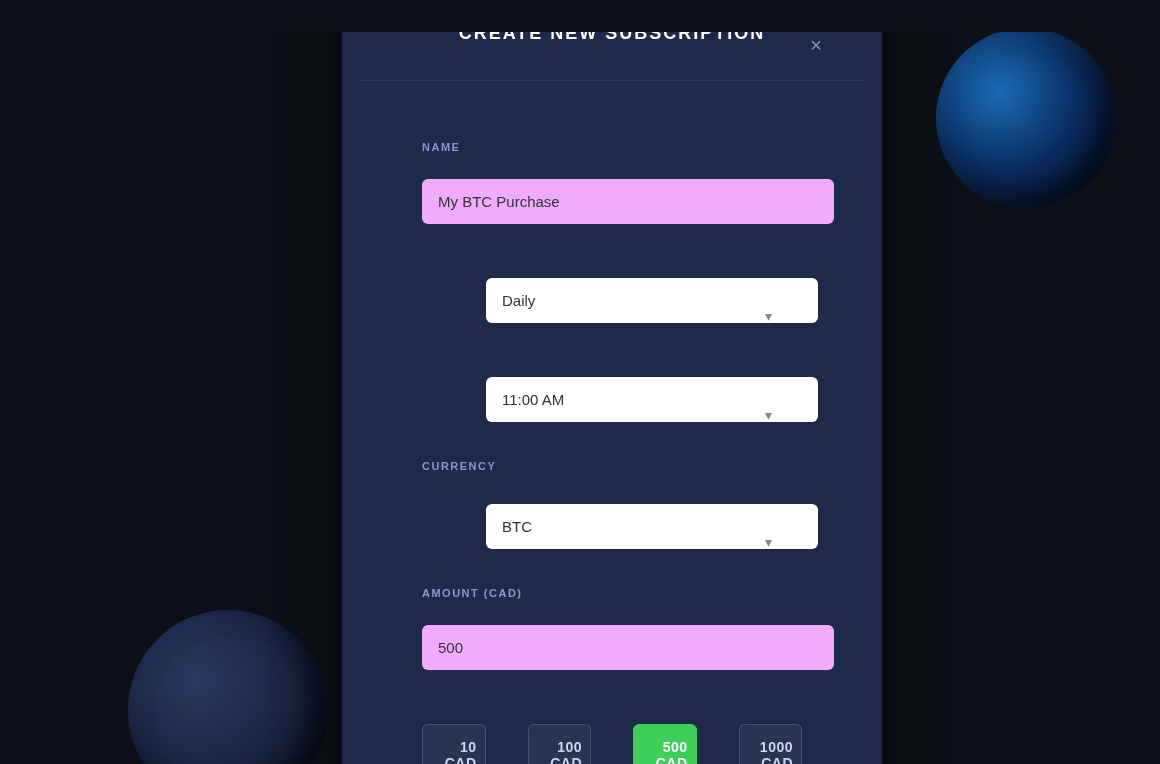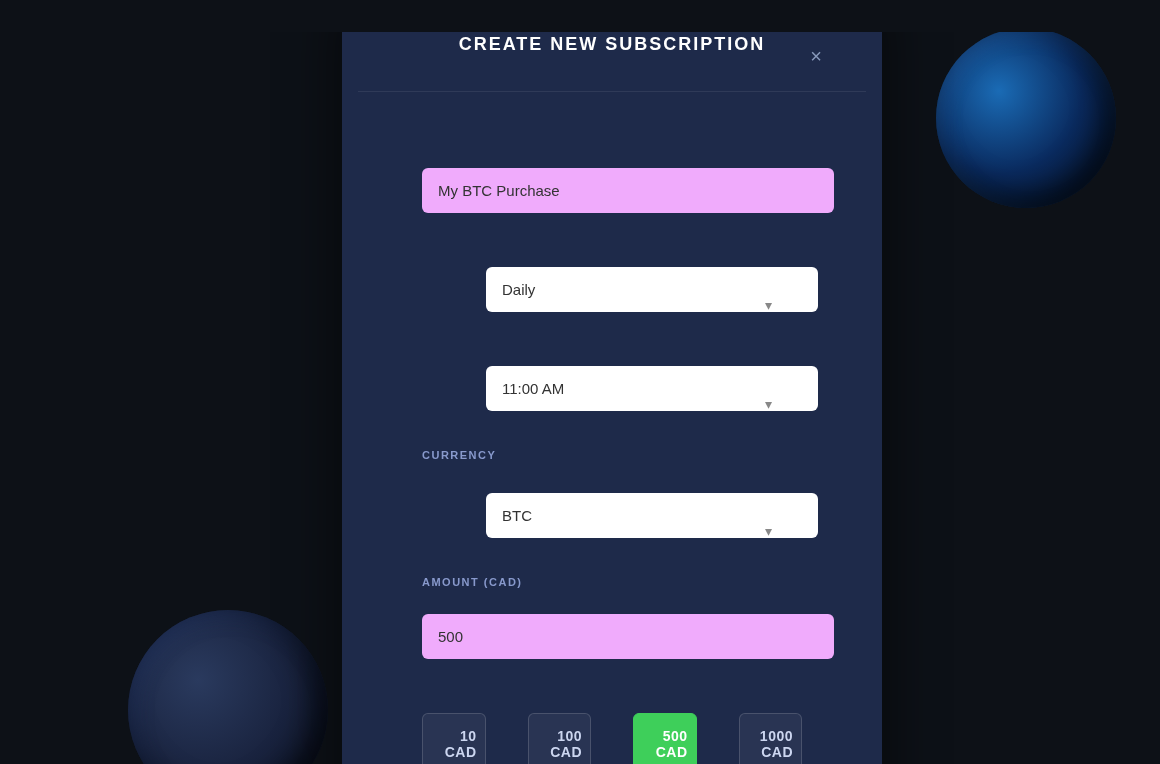--- a/index.html
+++ b/index.html
@@ -198,20 +198,21 @@
   <div class="modal">
 
     <div class="modal-header">
       <h2 class="modal-title">CREATE NEW SUBSCRIPTION</h2>
       <button class="modal-close">×</button>
     </div>
 
     <div class="modal-body">
 
       <div class="form-group">
+        <label class="form-label">NAME</label>
         <input type="text" class="form-input" value="My BTC Purchase" placeholder="My BTC Purchase" style="">
       </div>
 
       <div class="form-group">
         <div class="form-select-wrapper">
           <select class="form-select">
             <option>Daily</option>
             <option>Weekly</option>
             <option>Monthly</option>
           </select>

